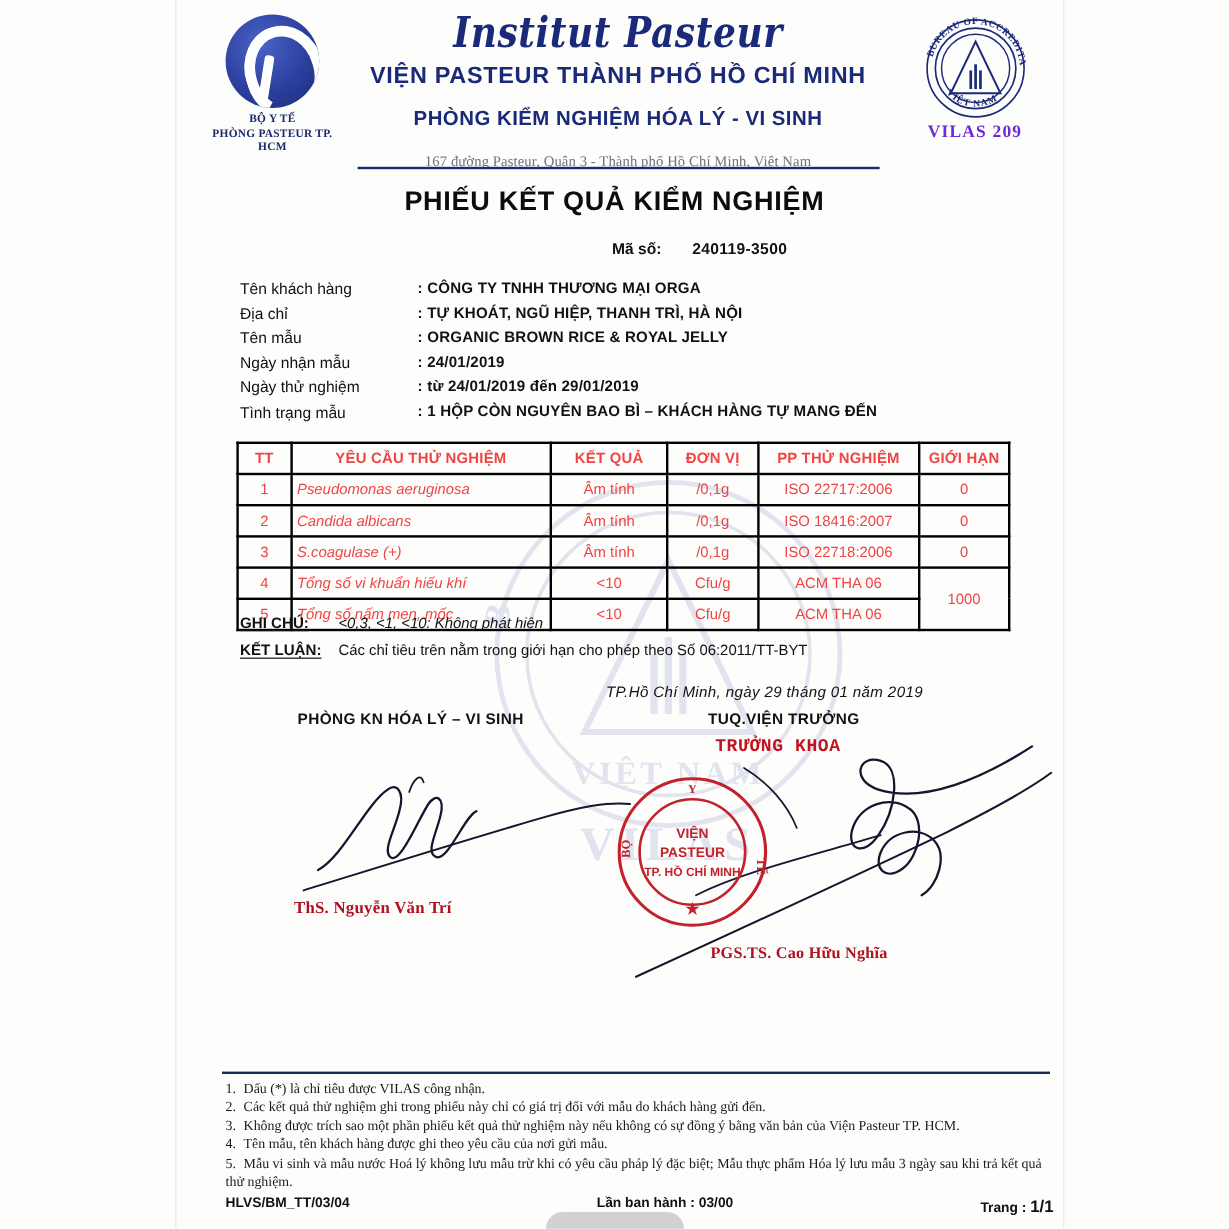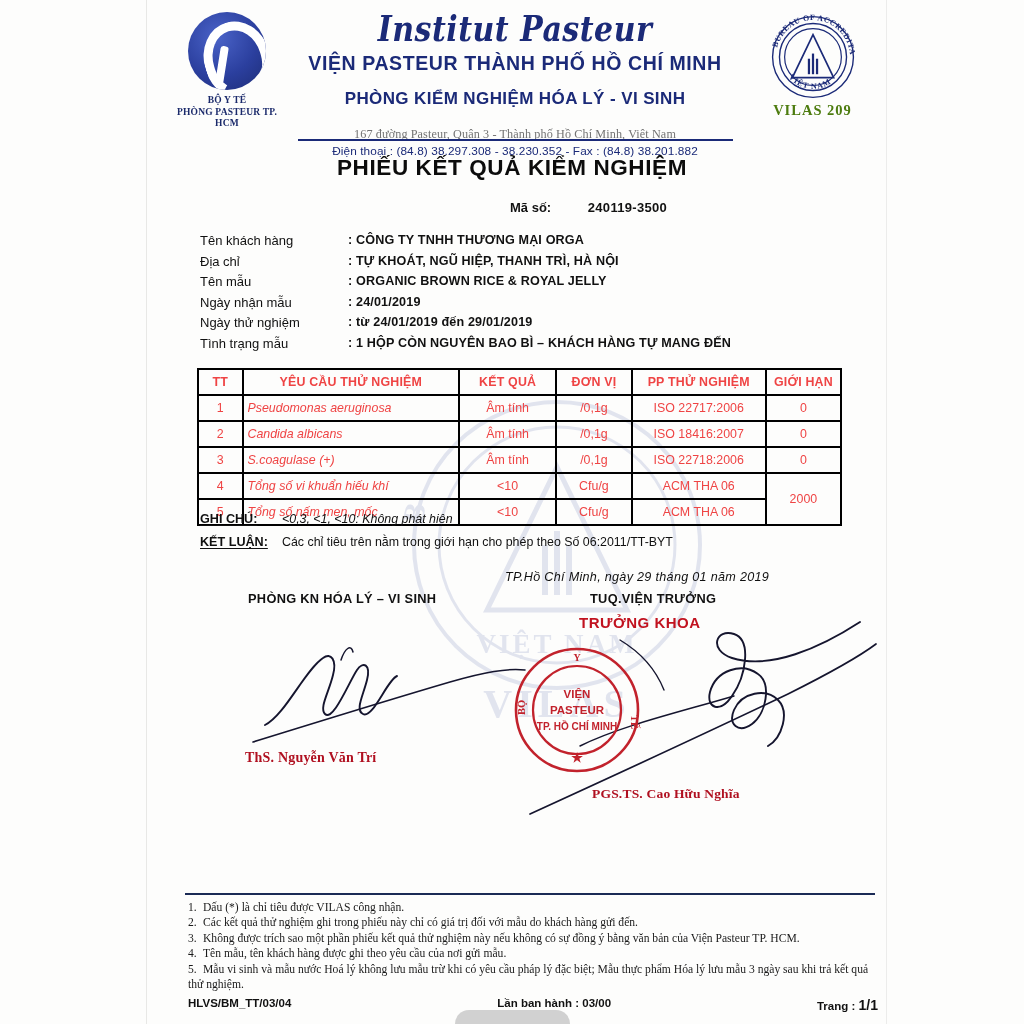--- a/index.html
+++ b/index.html
@@ -71,33 +71,33 @@
     font-family:"Liberation Sans", sans-serif;color:#1b2a78;
     font-size:11.8px;margin-top:2px;letter-spacing:.1px;
   }
   .head-rule{
     position:absolute;left:148px;top:131px;width:435px;height:2px;background:#1b2a78;
   }
 
   .logo-right{position:absolute;left:600px;top:6px;width:125px;text-align:center;}
   .logo-right svg{display:block;margin:0 auto;}
   .vilas{
-    font-family:"Liberation Serif", serif;font-weight:bold;color:#4d7c0f;
+    font-family:"Liberation Serif", serif;font-weight:bold;color:#6d28d9;
     font-size:14.5px;margin-top:2px;letter-spacing:1px;
   }
 
   
   .doc-title{
     position:absolute;left:0;top:155px;width:1024px;text-align:center;
     font-weight:bold;font-size:22.5px;color:#0c0c0c;letter-spacing:.6px;
   }
   .ma-so{
     position:absolute;left:510px;top:200px;font-size:13px;font-weight:bold;color:#111;
   }
-  .ma-so .ms-val{margin-left:33px;letter-spacing:.3px;}
+  .ma-so .ms-val{margin-left:22px;letter-spacing:.3px;}
 
   
   .info{position:absolute;left:200px;top:233px;width:660px;}
   .info-row{display:flex;height:20.5px;align-items:flex-start;}
   .info-label{width:148px;font-size:13px;color:#111;}
   .info-colon{width:8px;font-size:12.6px;font-weight:bold;color:#111;}
   .info-val{font-size:12.6px;font-weight:bold;color:#111;letter-spacing:.15px;}
 
   
   .tbl{
@@ -132,22 +132,22 @@
     position:absolute;left:505px;top:570px;font-size:12.6px;font-style:italic;color:#111;
     letter-spacing:.3px;
   }
   .sig-left-title{
     position:absolute;left:248px;top:591px;font-size:12.8px;font-weight:bold;color:#111;letter-spacing:.3px;
   }
   .sig-right-title{
     position:absolute;left:590px;top:591px;font-size:12.8px;font-weight:bold;color:#111;letter-spacing:.3px;
   }
   .truong-khoa{
-    position:absolute;left:579px;top:614px;font-size:15px;font-weight:bold;color:#c1121f;
-    font-family:Liberation Sans, sans-serif;letter-spacing:.5px;
+    position:absolute;left:596px;top:614px;font-size:15px;font-weight:bold;color:#c1121f;
+    font-family:Liberation Mono, monospace;letter-spacing:.5px;
   }
   .sig-name-left{
     position:absolute;left:245px;top:750px;font-size:14px;font-weight:bold;color:#b01020;
     font-family:"Liberation Serif", serif;letter-spacing:.2px;
   }
   .sig-name-right{
     position:absolute;left:592px;top:786px;font-size:13.5px;font-weight:bold;color:#b01020;
     font-family:"Liberation Serif", serif;letter-spacing:.2px;
   }
   .ink{position:absolute;pointer-events:none;}
@@ -203,21 +203,20 @@
         <div>BỘ Y TẾ</div>
         <div>PHÒNG PASTEUR TP. HCM</div>
       </div>
     </div>
 
     <div class="head-center">
       <div class="inst-name">Institut Pasteur</div>
       <div class="vien">VIỆN PASTEUR THÀNH PHỐ HỒ CHÍ MINH</div>
       <div class="phong">PHÒNG KIỂM NGHIỆM HÓA LÝ - VI SINH</div>
       <div class="addr">167 đường Pasteur, Quận 3 - Thành phố Hồ Chí Minh, Việt Nam</div>
-      <div class="tel">Điện thoại :  (84.8) 38.297.308 - 38.230.352   -   Fax :  (84.8) 38.201.882</div>
     </div>
     <div class="head-rule"></div>
 
     <div class="logo-right">
       <svg width="86" height="86" viewBox="0 0 100 100">
         <circle cx="50" cy="50" r="47" fill="none" stroke="#1b2a78" stroke-width="1.6"></circle>
         <circle cx="50" cy="50" r="39" fill="none" stroke="#1b2a78" stroke-width="1.6"></circle>
         <circle cx="50" cy="50" r="33" fill="none" stroke="#1b2a78" stroke-width="1.4"></circle>
         <path d="M26 74 L50 24 L74 74 Z" fill="none" stroke="#1b2a78" stroke-width="2"></path>
         <rect x="44" y="52" width="2.6" height="18" fill="#1b2a78"></rect>
@@ -311,21 +310,21 @@
         <td class="c-unit">/0,1g</td>
         <td class="c-meth">ISO 22718:2006</td>
         <td class="c-lim">0</td>
       </tr>
       <tr>
         <td class="c-tt">4</td>
         <td class="c-name">Tổng số vi khuẩn hiếu khí</td>
         <td class="c-res">&lt;10</td>
         <td class="c-unit">Cfu/g</td>
         <td class="c-meth">ACM THA 06</td>
-        <td class="c-lim" rowspan="2">2000</td>
+        <td class="c-lim" rowspan="2">1000</td>
       </tr>
       <tr>
         <td class="c-tt">5</td>
         <td class="c-name">Tổng số nấm men, mốc</td>
         <td class="c-res">&lt;10</td>
         <td class="c-unit">Cfu/g</td>
         <td class="c-meth">ACM THA 06</td>
       </tr>
     </tbody>
   </table>

